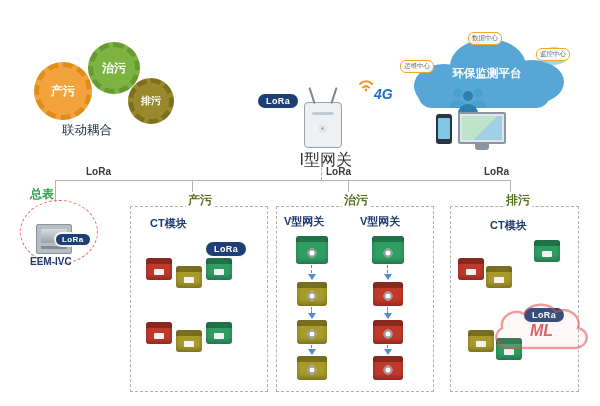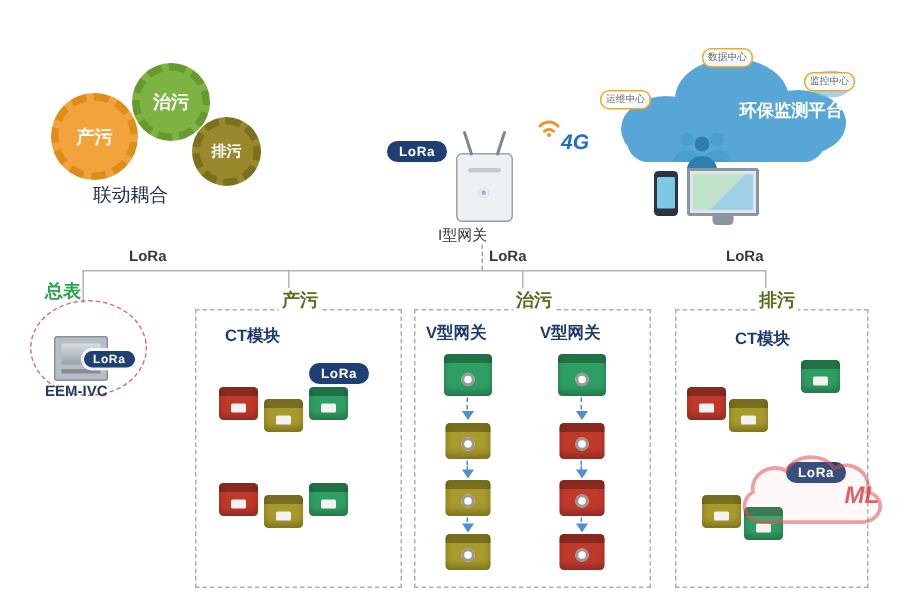--- a/index.html
+++ b/index.html
@@ -19,21 +19,21 @@
   .gear.g2 { width:52px; height:52px; background:#7cb342; border:5px dashed #669a2f; font-size:12px; }
   .gear.g3 { width:46px; height:46px; background:#99892c; border:5px dashed #7c6f1d; font-size:10px; }
 
   .caption { position:absolute; font-size:12.5px; font-weight:normal; color:#22304a; }
 
   
   .lbl-navy  { position:absolute; color:#1e3a6e; font-weight:bold; font-size:11px; }
   .lbl-group { position:absolute; color:#55701e; font-weight:bold; font-size:12px; background:#fff; padding:0 2px; }
   .lbl-meter { position:absolute; color:#2da44e; font-weight:bold; font-size:12px; }
   .lbl-bus   { position:absolute; color:#3a3a3a; font-weight:bold; font-size:10px; }
-  .lbl-gw    { position:absolute; color:#333; font-size:10px; width:60px; text-align:left; }
+  .lbl-gw    { position:absolute; color:#333; font-size:16px; width:60px; text-align:right; }
 
   
   .lora { position:absolute; background:#1e3f73; color:#fff; font-size:9px; font-weight:bold;
           padding:2px 8px; border-radius:10px; letter-spacing:.4px;
           box-shadow:0 0 0 2px rgba(255,255,255,.85), 0 1px 2px rgba(0,0,0,.25); }
   .lora.sm { font-size:8px; padding:1px 6px; }
 
   
   .gbox { position:absolute; border:1px dashed #b0b0b0; background:#fff; }
 
@@ -66,40 +66,40 @@
   .router .led  { position:absolute; left:14px; top:22px; width:7px; height:7px; border-radius:50%;
                   background:#9fb4c4; box-shadow:inset 0 0 0 2px #e7ecef; }
 
   .fourg { position:absolute; font-size:14px; font-weight:bold; font-style:italic; color:#1f6fc4; }
 
   
   .cbadge { position:absolute; font-size:6.5px; color:#666; background:rgba(255,255,255,.9);
             border:1px solid #f5a623; border-radius:6px; padding:1px 3px; white-space:nowrap; }
 
   .cloud-title { position:absolute; color:#fff; font-weight:bold; font-size:11.5px;
-                 width:150px; text-align:right; }
+                 width:150px; text-align:center; }
 
   
   .meter-ellipse { position:absolute; border:1.5px dashed #e06666; border-radius:50%; }
   .meter-dev { position:absolute; background:#b6bdc4; border:1px solid #8a929b; border-radius:2px; }
   .meter-dev::before { content:""; position:absolute; left:4px; right:4px; top:4px; bottom:10px;
                        background:linear-gradient(#d8dde1,#9aa2ab); border-radius:1px; }
   .meter-dev::after  { content:""; position:absolute; left:4px; right:4px; bottom:4px; height:3px;
                        background:#848d96; }
 
   
   .phone { position:absolute; width:16px; height:30px; background:#2b3440; border-radius:3px; }
   .phone .scr { position:absolute; left:2px; right:2px; top:4px; bottom:5px; background:#7ec8e3; border-radius:1px; }
   .monitor { position:absolute; width:44px; height:28px; background:#dfe7ec; border:2px solid #8a96a0; border-radius:2px; }
   .monitor .scr { position:absolute; inset:2px; background:linear-gradient(135deg,#bfe3c8 0 55%, #9fd0e8 55% 100%); }
   .monitor::after { content:""; position:absolute; left:50%; bottom:-8px; transform:translateX(-50%);
                     width:14px; height:6px; background:#8a96a0; border-radius:0 0 3px 3px; }
 
   
-  .wm-logo { position:absolute; font-style:italic; font-weight:bold; font-size:16px; color:rgba(214,60,60,.8);margin-left:33px; }
+  .wm-logo { position:absolute; font-style:italic; font-weight:bold; font-size:16px; color:rgba(214,60,60,.8); }
   .wm-brand { position:absolute; font-size:21px; font-weight:bold; color:rgba(213,66,66,.8);
               letter-spacing:1px; white-space:nowrap; }
 </style>
 </head>
 <body>
 
 <div class="canvas">
 
   <div class="gear g2" style="left:88px; top:42px;">
     <span>治污</span>

